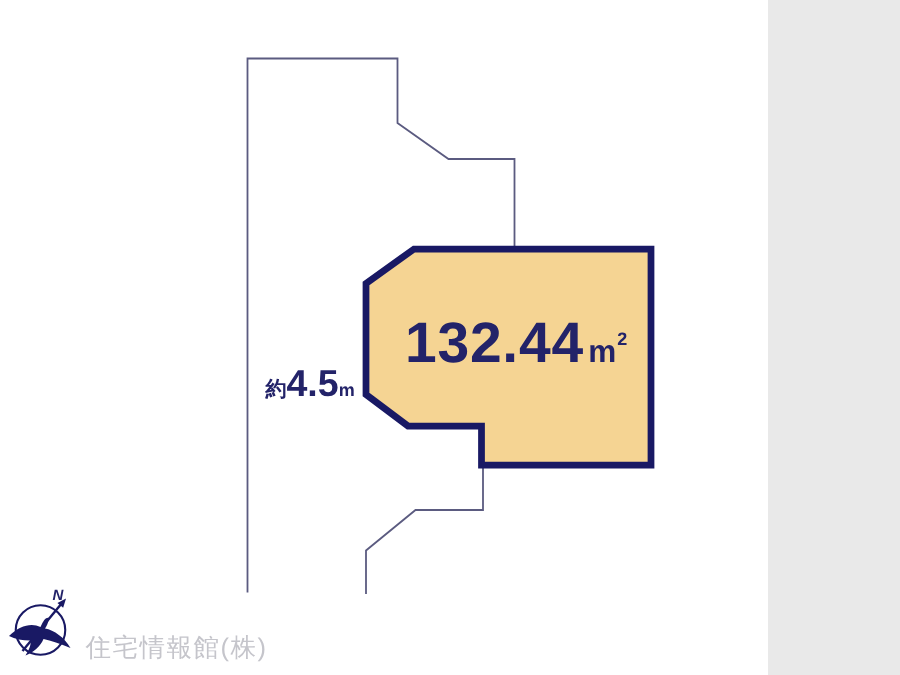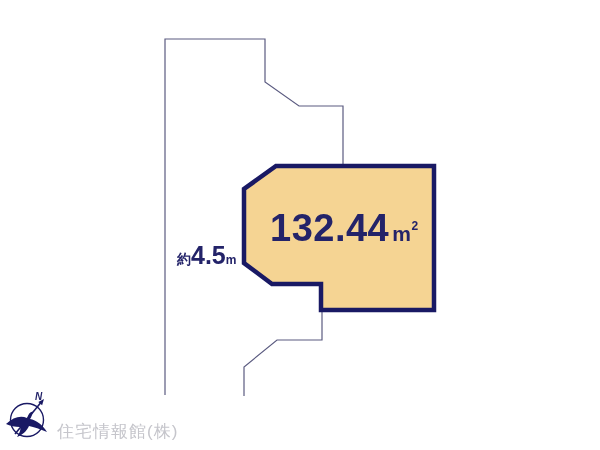--- a/index.html
+++ b/index.html
@@ -7,21 +7,21 @@
     --parcel-border:#191964;
     --label-navy:#232369;
     --thin-line:#5b5b80;
     --company-gray:#c5c5cb;
     --background:#ffffff;
   }
   html,body{margin:0;padding:0;}
   body{background:#e9e9e9;font-family:"Liberation Sans", sans-serif;}
   .canvas{
     position:relative;
-    width:600px;height:450px;
+    width:512px;height:450px;
     background:var(--background);
     overflow:hidden;
     text-decoration:underline;
   }
   svg{display:block;}
   .thin{stroke:var(--thin-line);stroke-width:1.2;fill:none;}
   .parcel{
     fill:var(--parcel-fill);
     stroke:var(--parcel-border);
     stroke-width:4.5;

